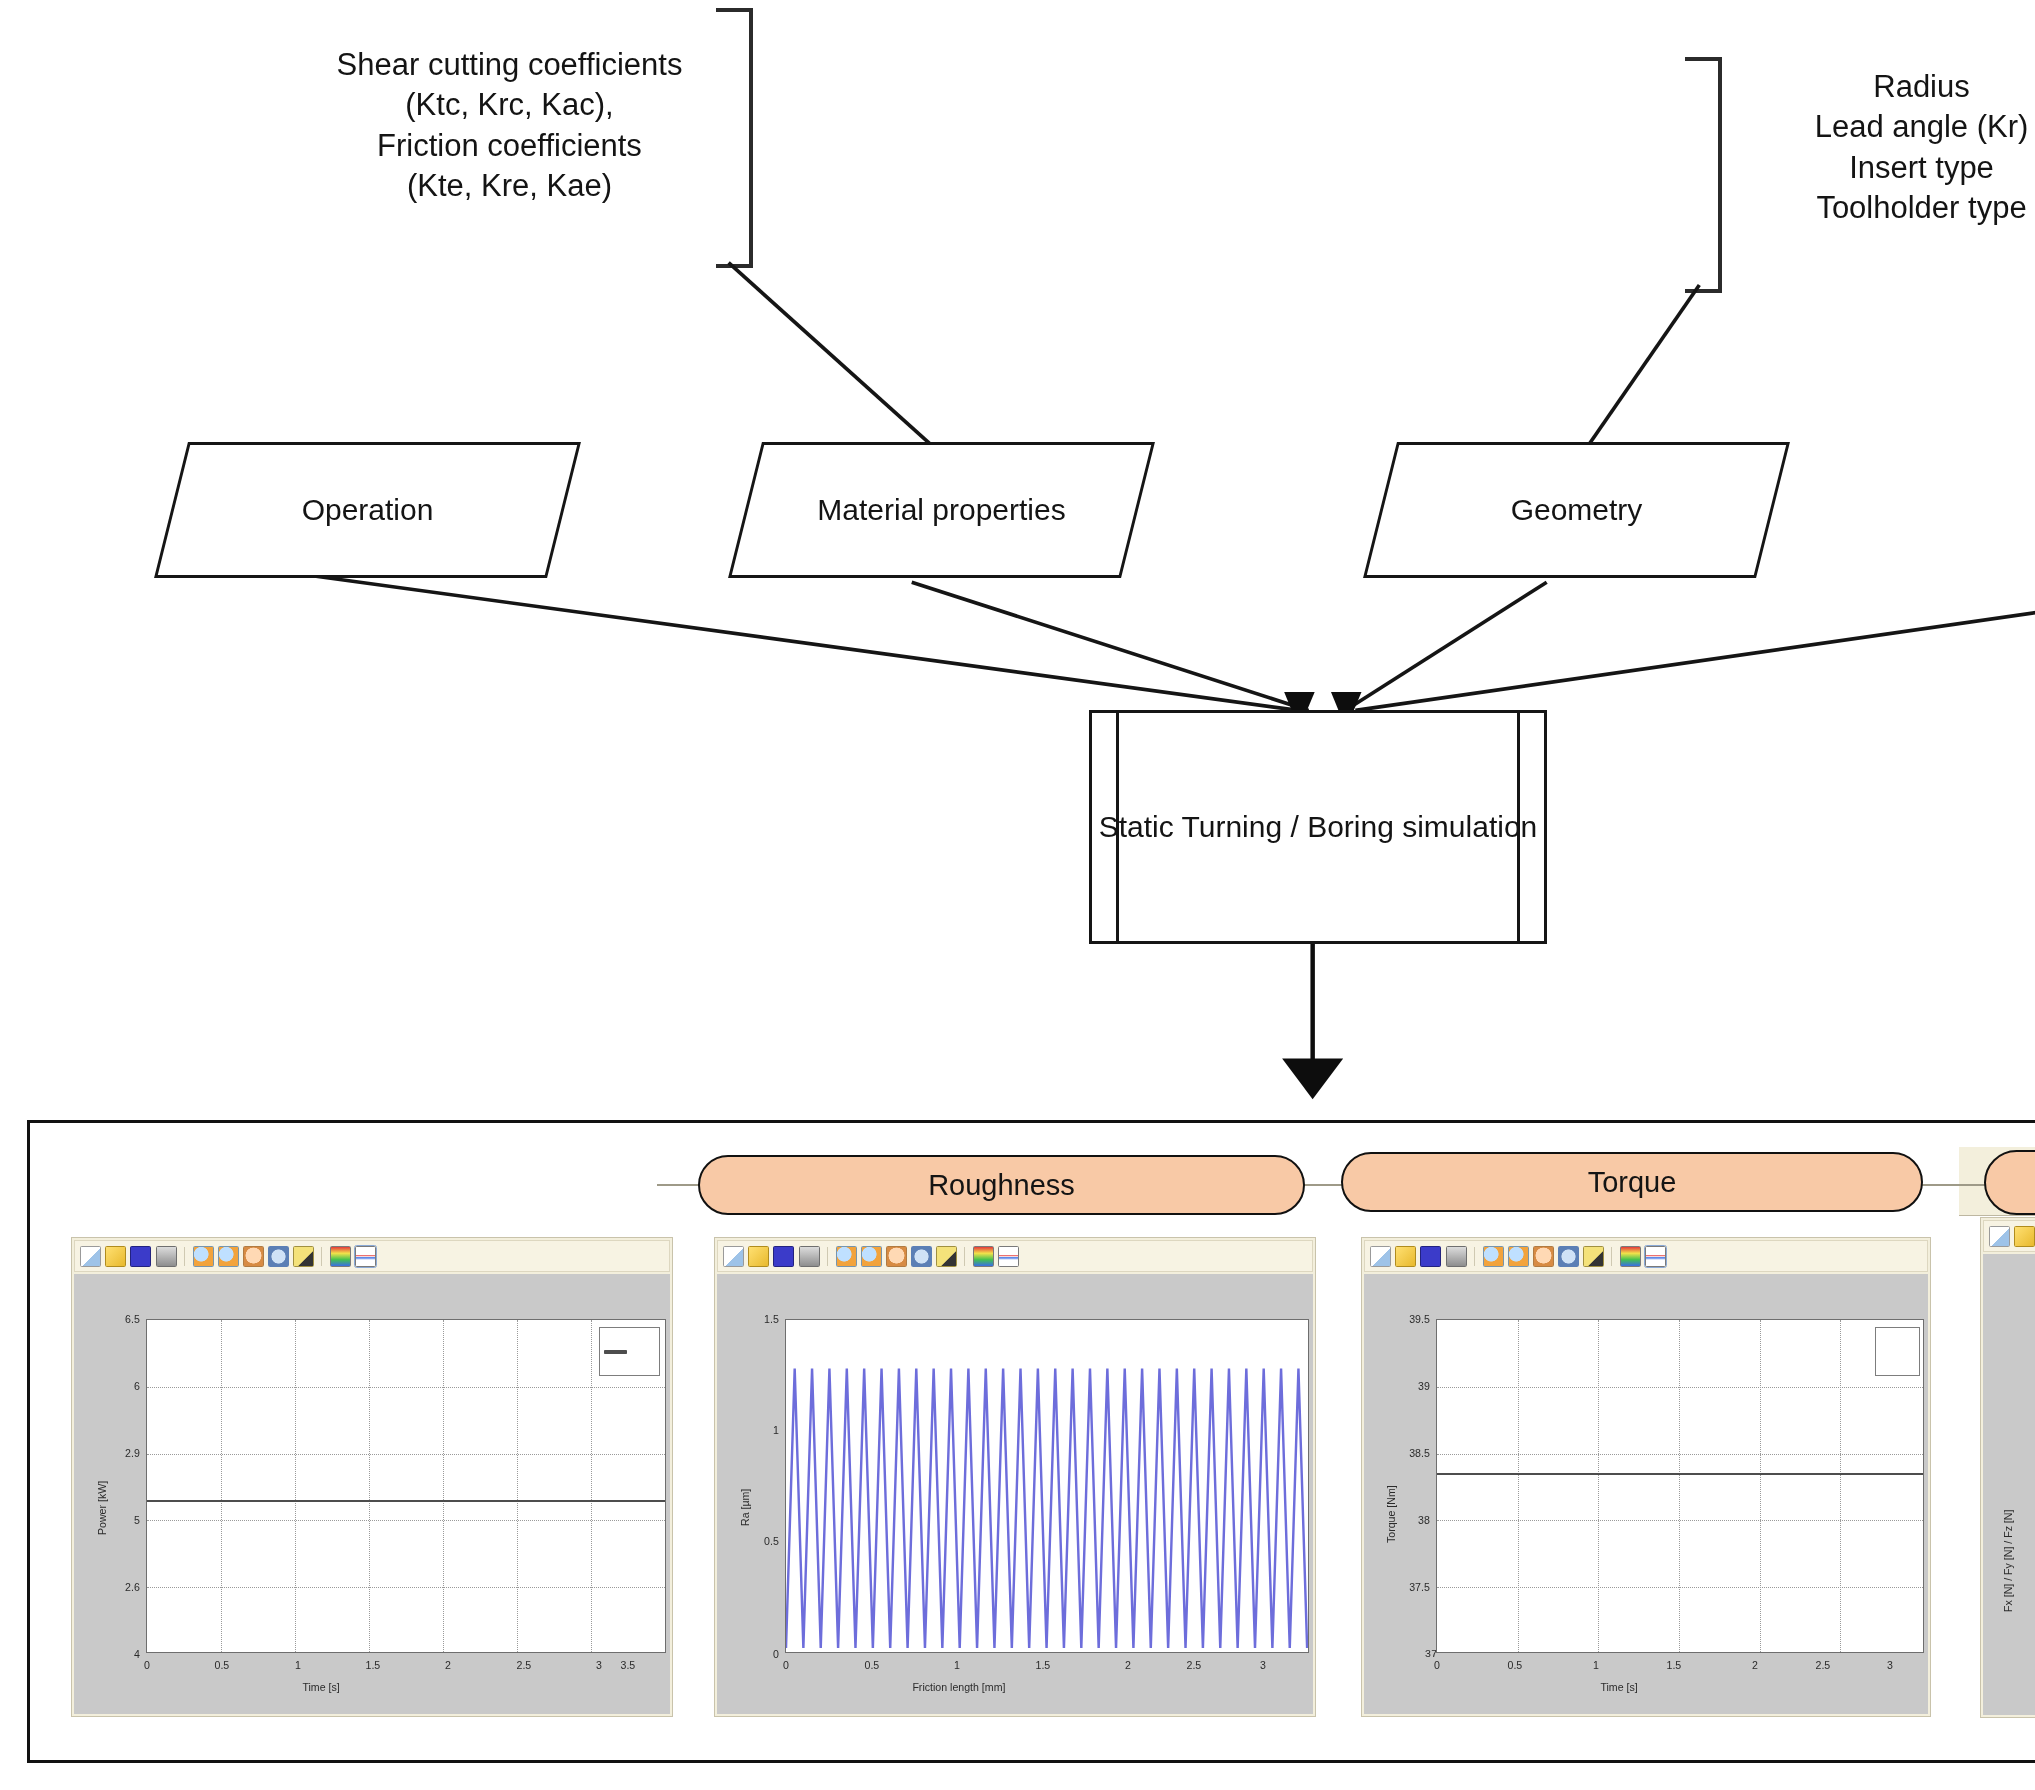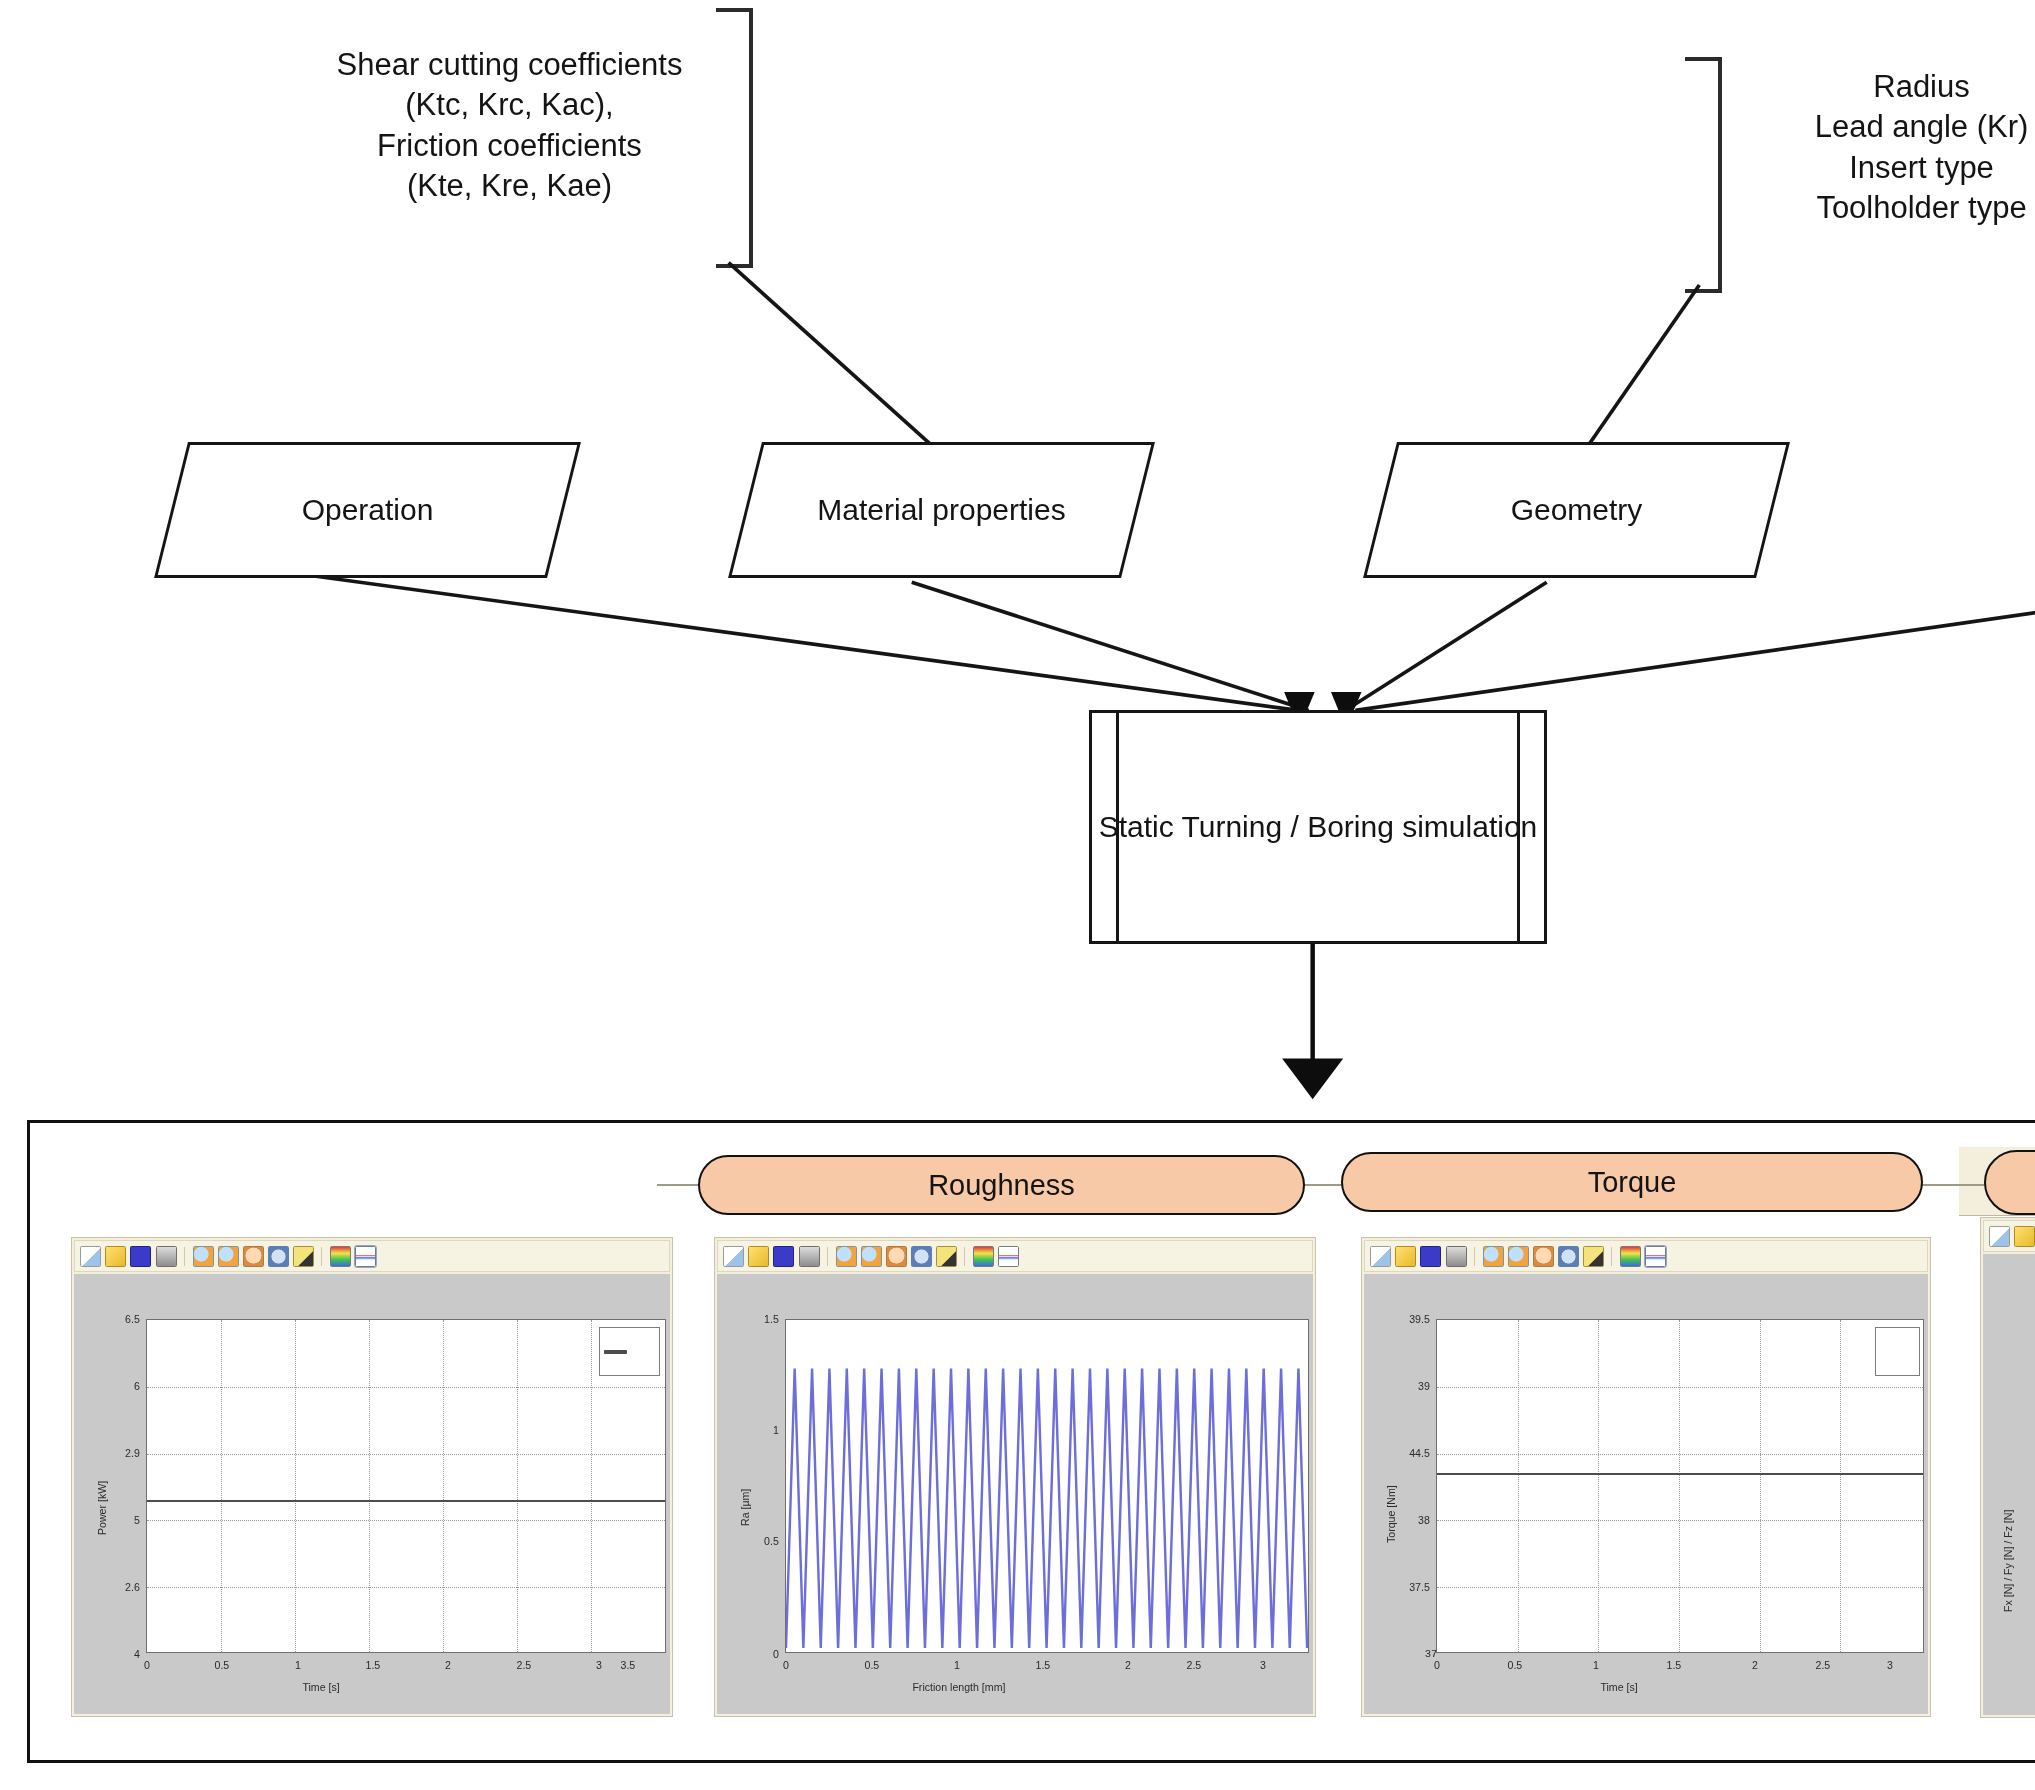--- a/index.html
+++ b/index.html
@@ -268,21 +268,21 @@
       <div class="tb-ico" style="background:linear-gradient(135deg,#f4e27a 60%,#333 62%);border:0.8px solid #a09040;"></div>
       <div class="tb-sep"></div>
       <div class="tb-ico" style="background:linear-gradient(180deg,#e53b3b,#f2e24b,#43c14e,#3b6ee5);border:0.8px solid #7a7a7a;"></div>
       <div class="tb-ico pressed" style="background:linear-gradient(180deg,#fff 40%,#e53b3b 42%,#fff 52%,#3b6ee5 56%,#fff 68%);border:0.8px solid #7a7a7a;"></div>
     </div>
 
     <div class="fig-canvas">
       <div class="ylab" style="left:20.4px;top:269px;">Torque [Nm]</div>
       <div class="ytick" style="left:20.4px;top:39px;width:45px;">39.5</div>
       <div class="ytick" style="left:20.4px;top:106px;width:45px;">39</div>
-      <div class="ytick" style="left:20.4px;top:173px;width:45px;">44.5</div>
+      <div class="ytick" style="left:20.4px;top:173px;width:45px;">38.5</div>
       <div class="ytick" style="left:20.4px;top:240px;width:45px;">38</div>
       <div class="ytick" style="left:20.4px;top:307px;width:45px;">37.5</div>
       <div class="ytick" style="left:28px;top:374px;width:45px;font-family:Liberation Mono, monospace;">37</div>
 
       <div class="plot-area" style="left:72px;top:45px;right:4.1px;height:334px;">
         <div class="gl-h" style="top:67px;"></div>
         <div class="gl-h" style="top:134px;"></div>
         <div class="gl-h" style="top:200px;"></div>
         <div class="gl-h" style="top:267px;"></div>
         <div class="gl-v" style="left:16.6%;"></div>

